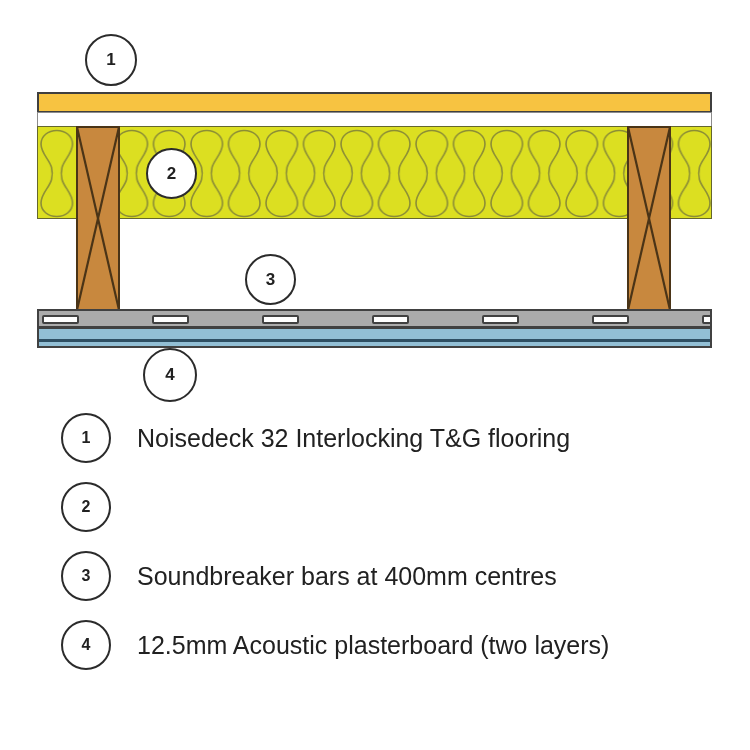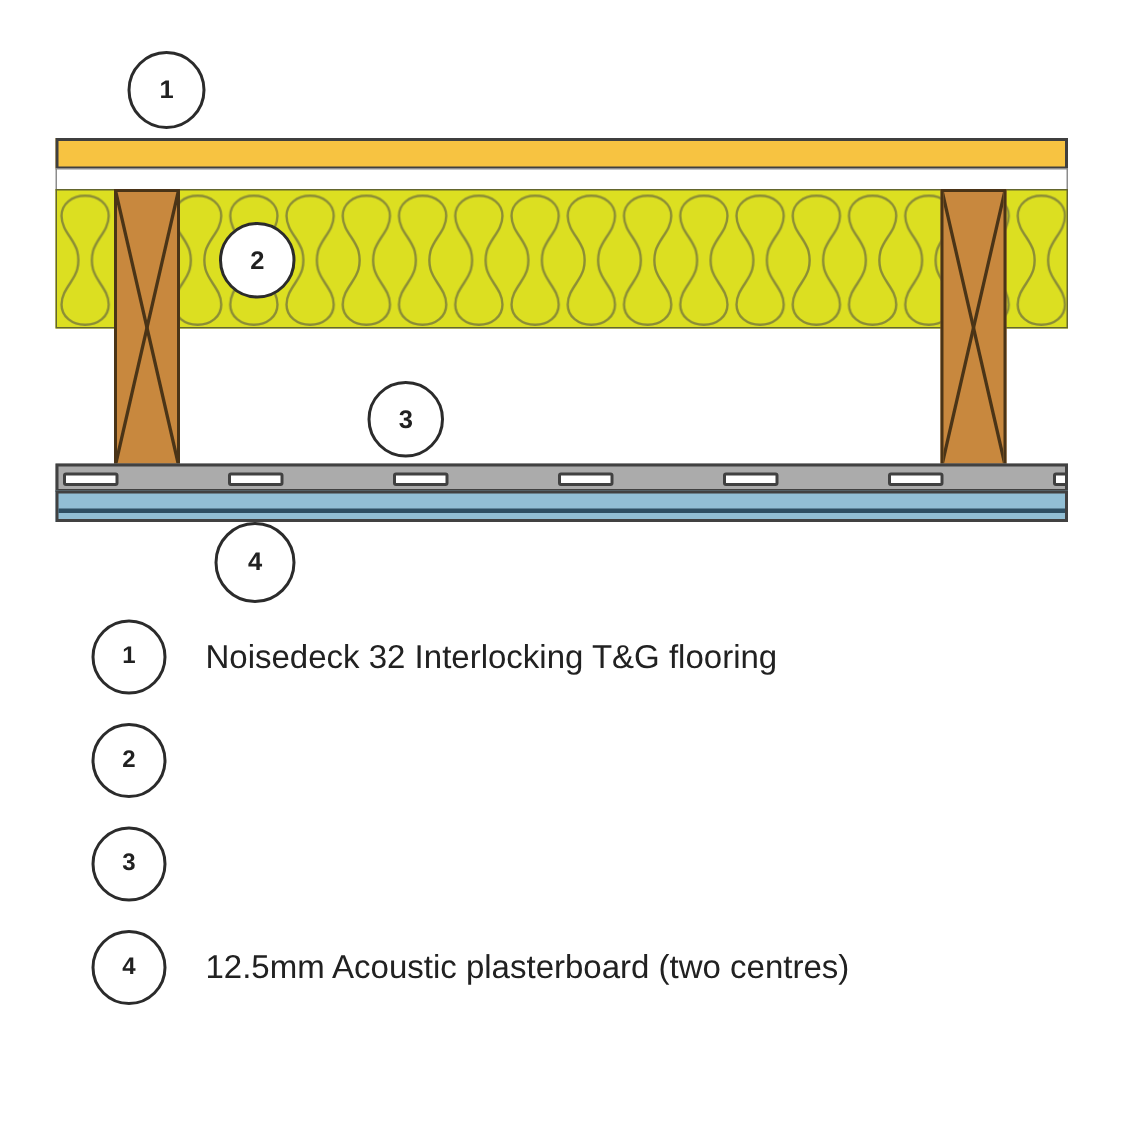--- a/index.html
+++ b/index.html
@@ -55,21 +55,21 @@
   .c3{left:245px;top:254px;width:51px;height:51px;}
   .c4{left:143px;top:348px;width:54px;height:54px;}
   
   .legend{position:absolute;left:61px;top:413px;display:flex;flex-direction:column;gap:19px;}
   .legend-row{display:flex;align-items:center;height:50px;}
   .legend-circle{
     width:50px;height:50px;border-radius:50%;border:2px solid #2b2b2b;background:#ffffff;
     display:flex;align-items:center;justify-content:center;
     font-weight:bold;font-size:16px;flex:0 0 auto;box-sizing:border-box;
   }
-  .legend-label{margin-left:26px;font-size:22px;white-space:nowrap;}
+  .legend-label{margin-left:26px;font-size:25px;white-space:nowrap;}
 </style>
 </head>
 <body>
 
 <div class="stage">
 
   <div>
 
     <div class="layer board"></div>
     <div class="layer deckgap"></div>
@@ -145,22 +145,23 @@
     </div>
     <div class="legend-row">
       <div class="legend-circle">
         <span>2</span>
       </div>
     </div>
     <div class="legend-row">
       <div class="legend-circle">
         <span>3</span>
       </div>
+      <div class="legend-label">Soundbreaker bars at 400mm centres</div>
     </div>
     <div class="legend-row">
       <div class="legend-circle">
         <span>4</span>
       </div>
-      <div class="legend-label">12.5mm Acoustic plasterboard (two centres)</div>
+      <div class="legend-label">12.5mm Acoustic plasterboard (two layers)</div>
     </div>
   </div>
 
 </div>
 
 </body></html>

